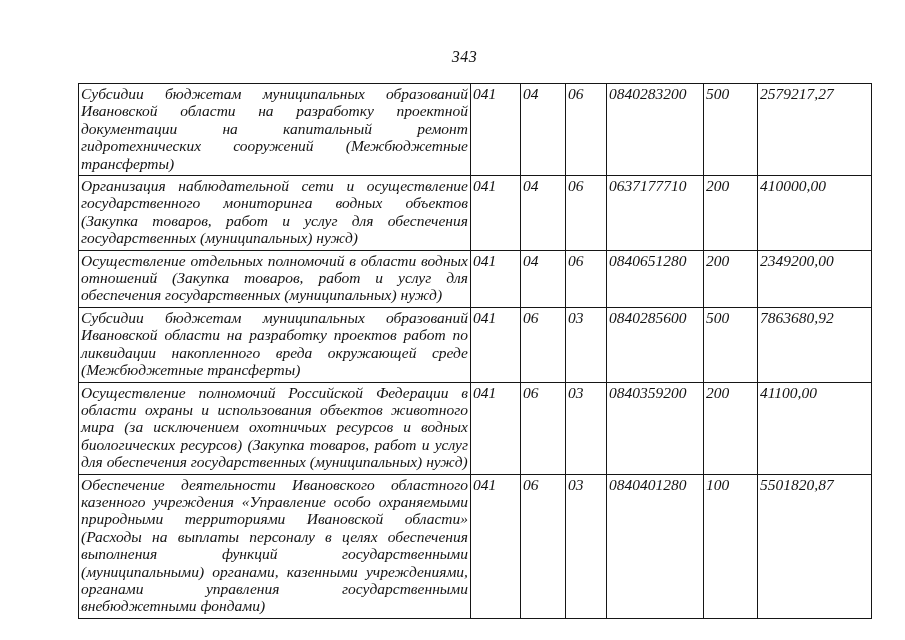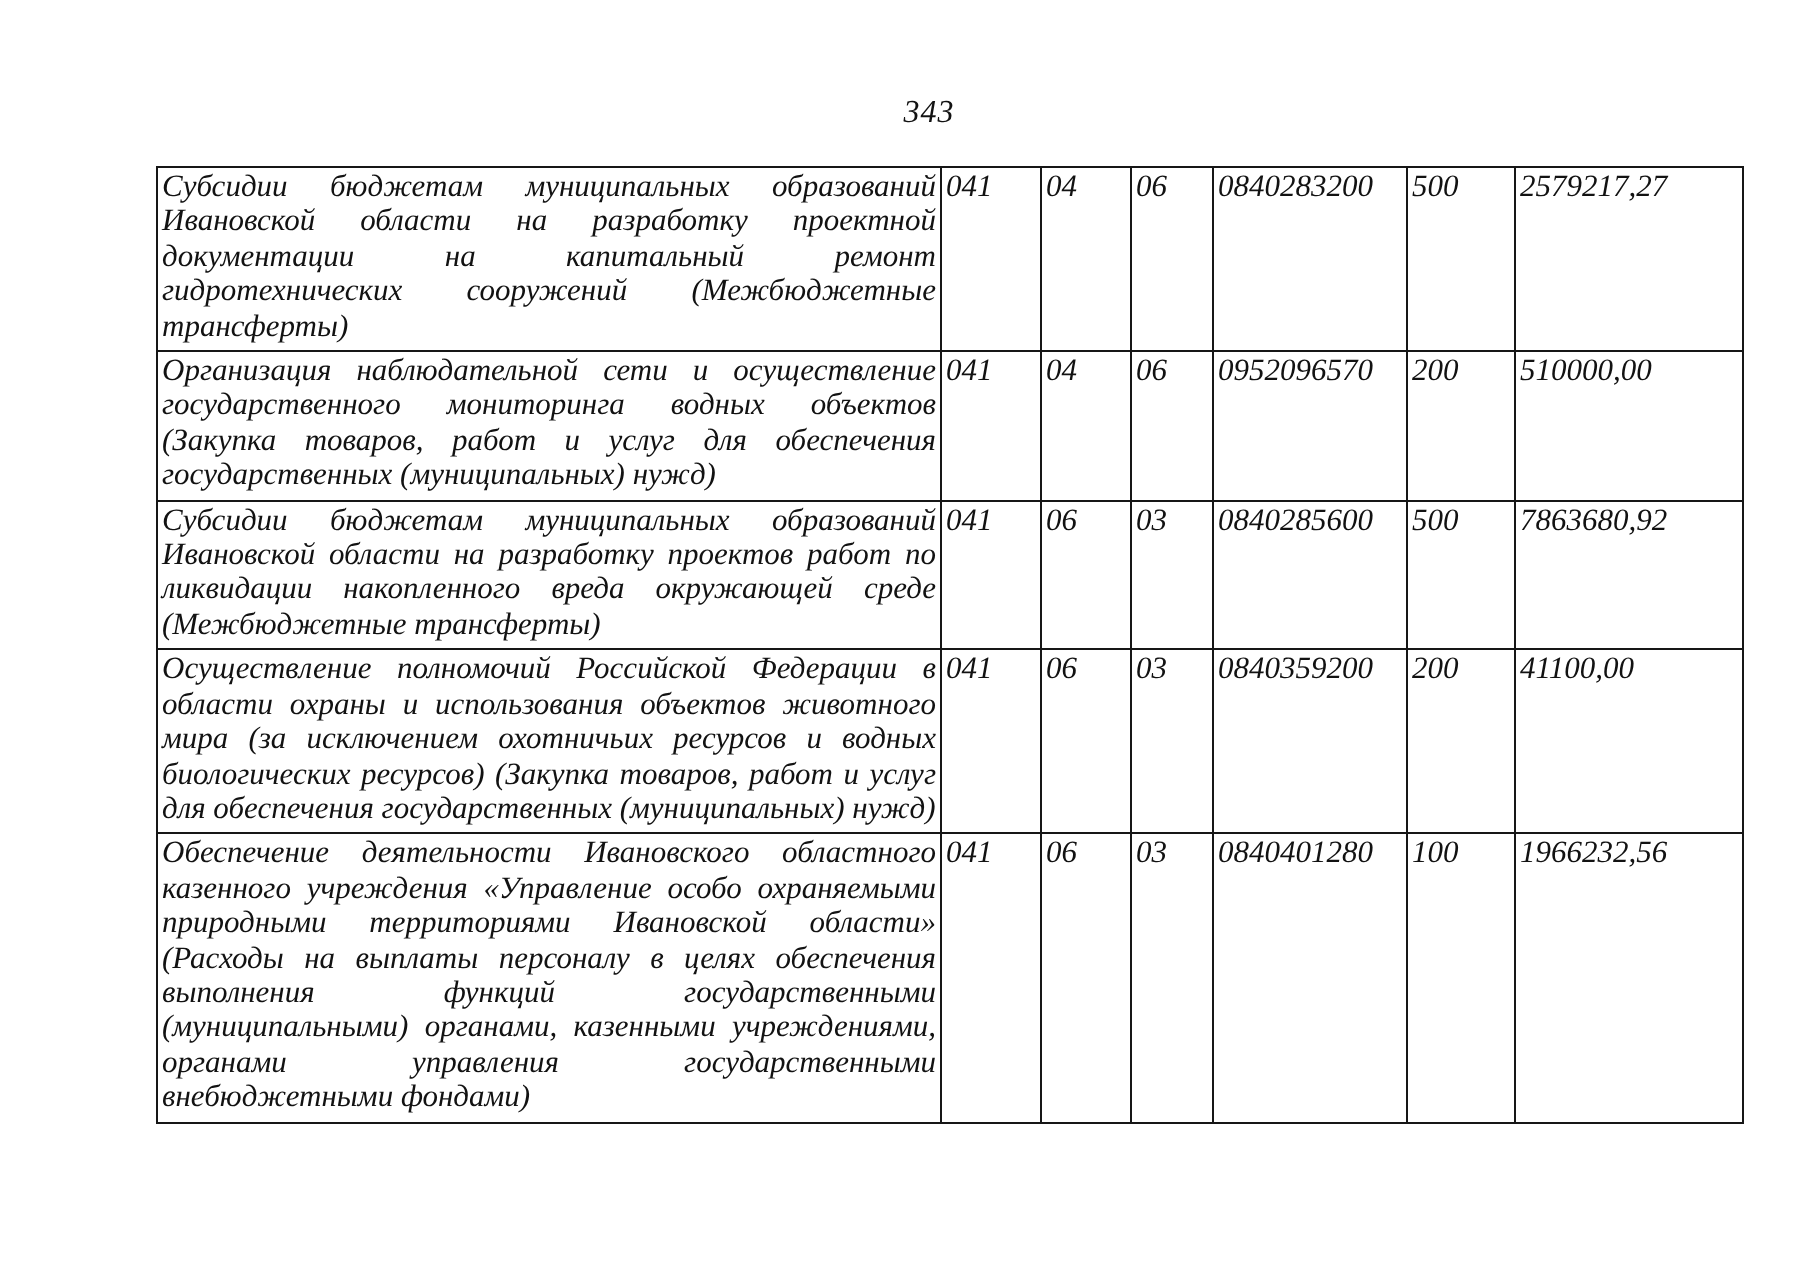--- a/index.html
+++ b/index.html
@@ -77,23 +77,32 @@
         <td class="code">06</td>
         <td class="code">0840283200</td>
         <td class="code">500</td>
         <td class="amount">2579217,27</td>
       </tr>
         <tr>
         <td class="desc">Организация наблюдательной сети и осуществление государственного мониторинга водных объектов (Закупка товаров, работ и услуг для обеспечения государственных (муниципальных) нужд)</td>
         <td class="code">041</td>
         <td class="code">04</td>
         <td class="code">06</td>
-        <td class="code">0952096570</td>
+        <td class="code">0637177710</td>
         <td class="code">200</td>
-        <td class="amount">510000,00</td>
+        <td class="amount">410000,00</td>
+      </tr>
+        <tr>
+        <td class="desc">Осуществление отдельных полномочий в области водных отношений (Закупка товаров, работ и услуг для обеспечения государственных (муниципальных) нужд)</td>
+        <td class="code">041</td>
+        <td class="code">04</td>
+        <td class="code">06</td>
+        <td class="code">0840651280</td>
+        <td class="code">200</td>
+        <td class="amount">2349200,00</td>
       </tr>
         <tr>
         <td class="desc">Субсидии бюджетам муниципальных образований Ивановской области на разработку проектов работ по ликвидации накопленного вреда окружающей среде (Межбюджетные трансферты)</td>
         <td class="code">041</td>
         <td class="code">06</td>
         <td class="code">03</td>
         <td class="code">0840285600</td>
         <td class="code">500</td>
         <td class="amount">7863680,92</td>
       </tr>
@@ -106,18 +115,18 @@
         <td class="code">200</td>
         <td class="amount">41100,00</td>
       </tr>
         <tr>
         <td class="desc">Обеспечение деятельности Ивановского областного казенного учреждения «Управление особо охраняемыми природными территориями Ивановской области» (Расходы на выплаты персоналу в целях обеспечения выполнения функций государственными (муниципальными) органами, казенными учреждениями, органами управления государственными внебюджетными фондами)</td>
         <td class="code">041</td>
         <td class="code">06</td>
         <td class="code">03</td>
         <td class="code">0840401280</td>
         <td class="code">100</td>
-        <td class="amount">1966232,56</td>
+        <td class="amount">5501820,87</td>
       </tr>
       </tbody>
   </table>
 
 </div>
 
 </body></html>

